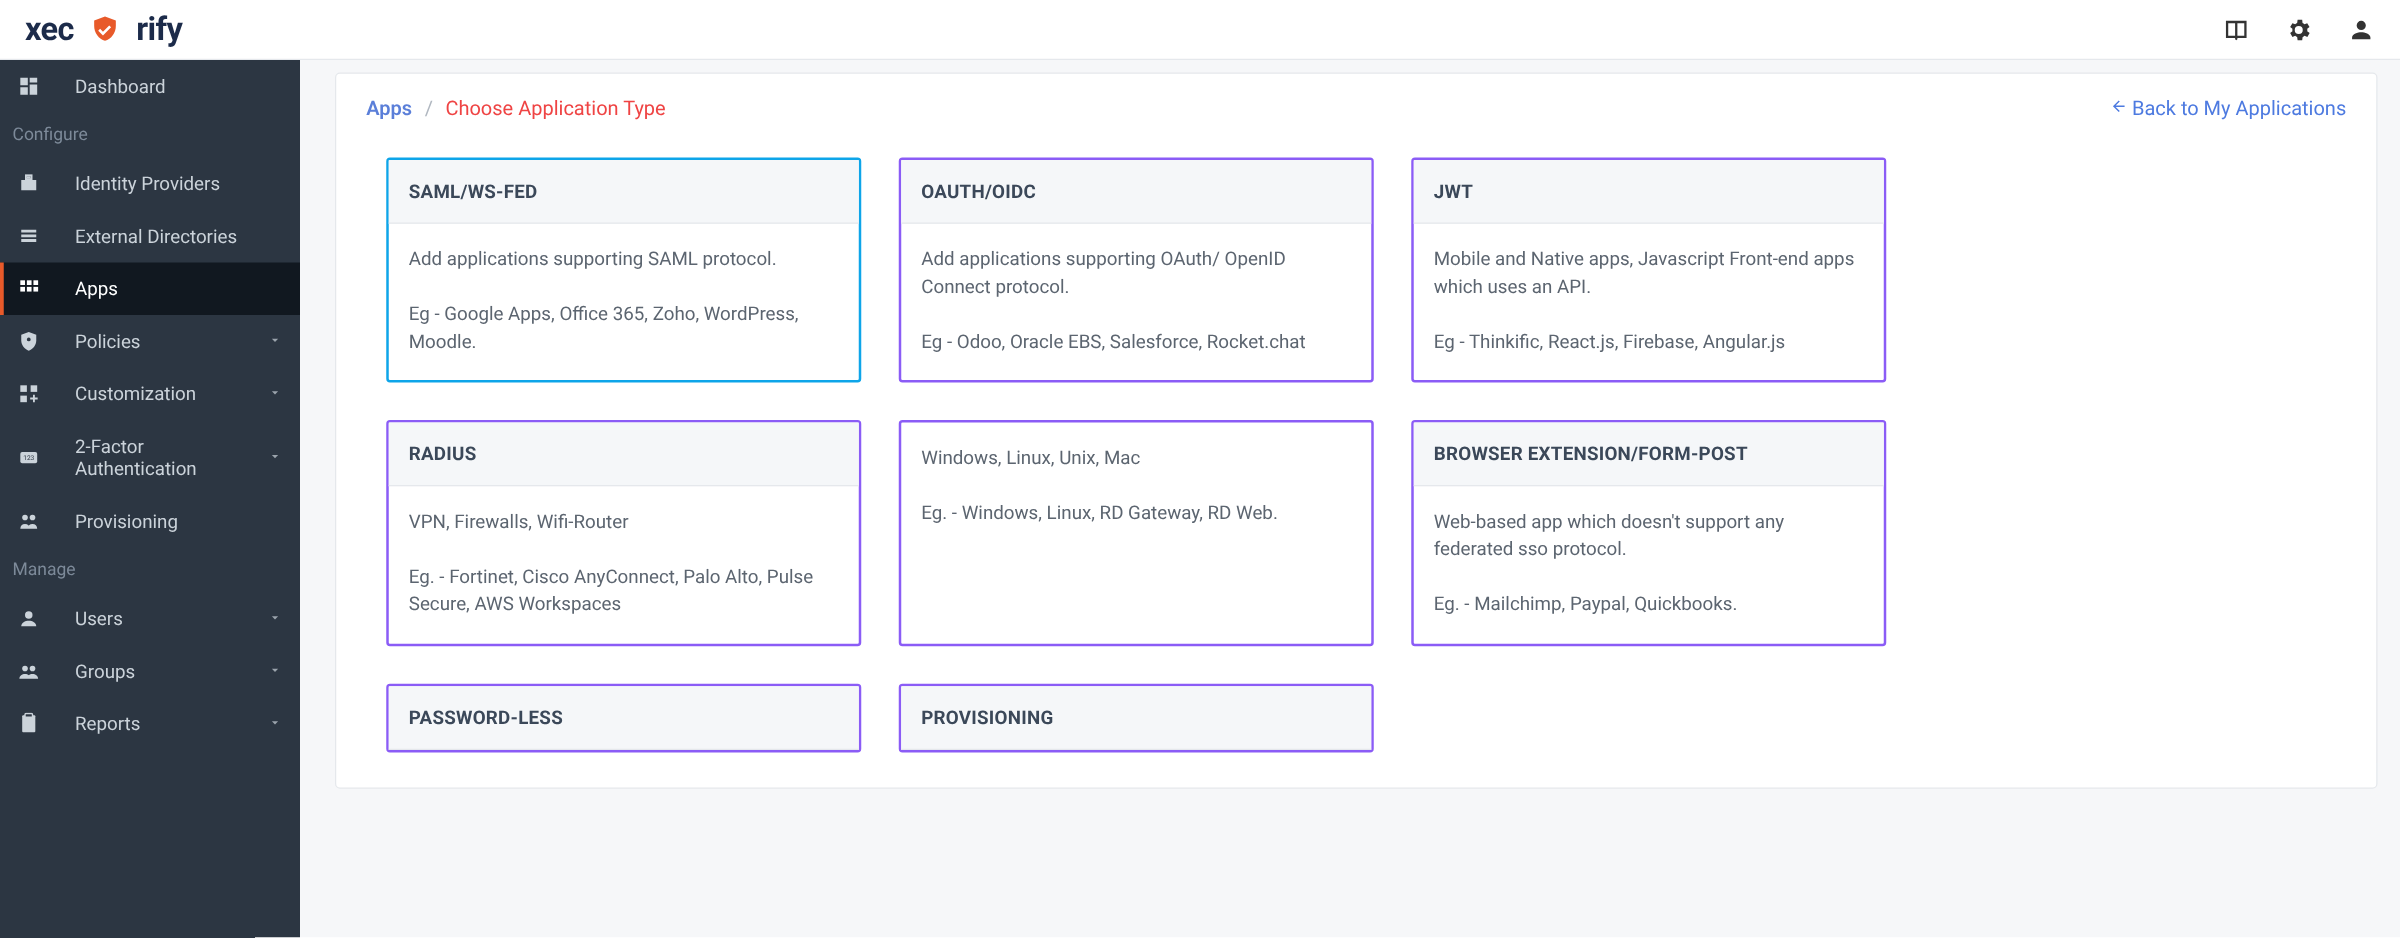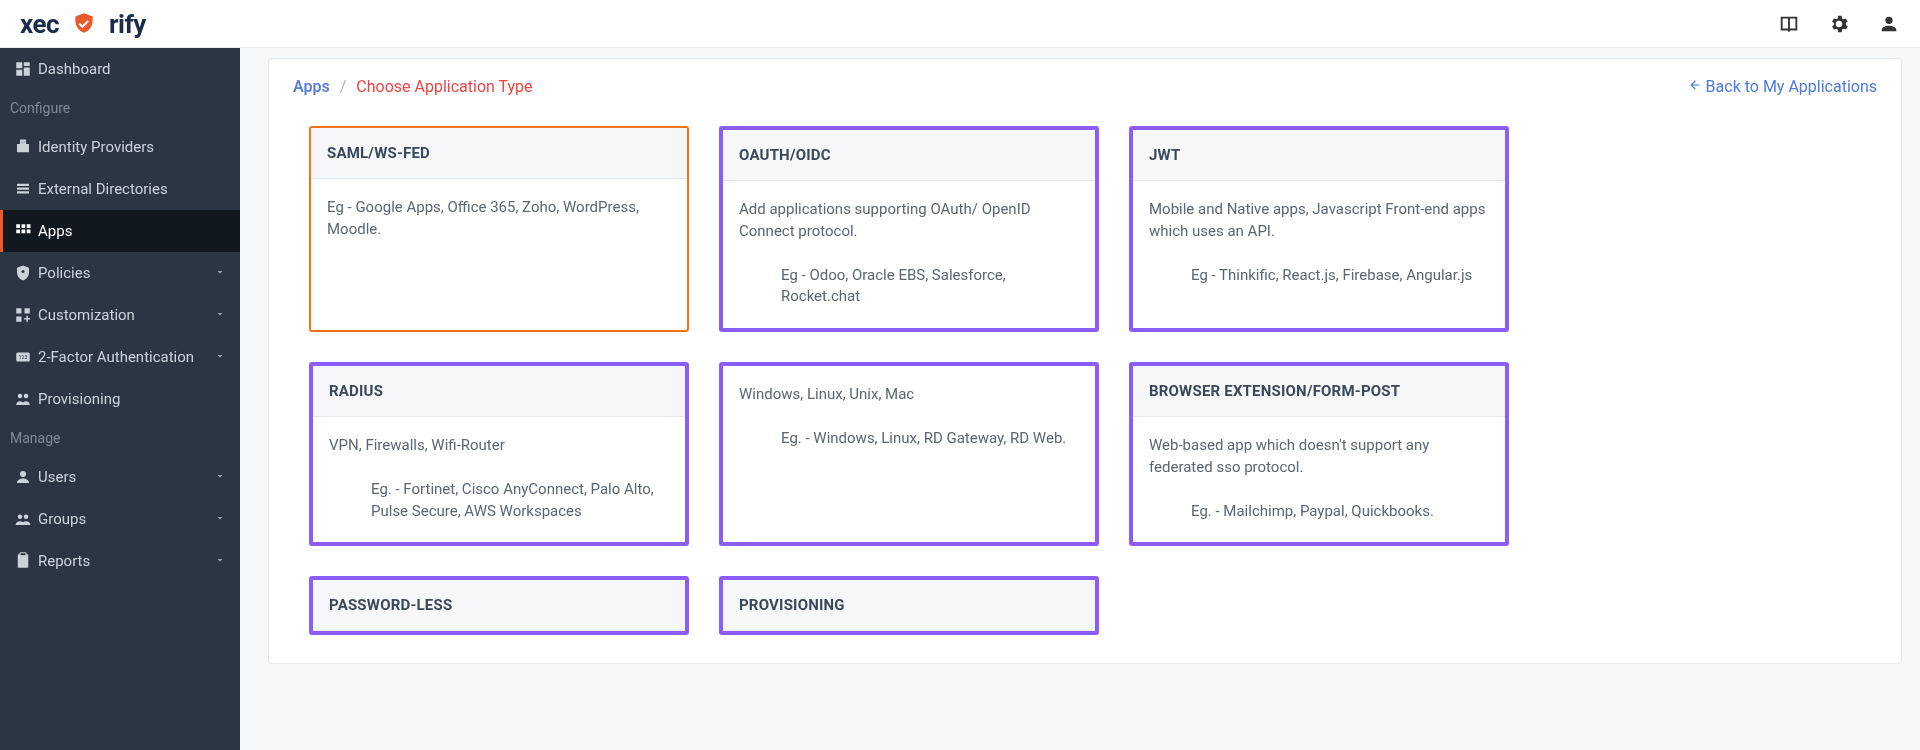--- a/index.html
+++ b/index.html
@@ -10,44 +10,44 @@
 .logo { display: flex; align-items: center; gap: 12px; font-size: 26px; font-weight: 700; color: #1c2b4a; letter-spacing: -0.5px; }
 .logo-shield { display:inline-flex; align-items:center; }
 .topbar-right { display: flex; align-items: center; gap: 28px; color: #444; }
 .topbar-right span { cursor: pointer; display:inline-flex; }
 
 
 .wrap { display: flex; height: calc(100vh - 48px); }
 
 
 .sidebar { width: 240px; background: #2c3642; color: #cbd3da; overflow-y: auto; flex-shrink: 0; }
-.side-item { display:flex; align-items:center; gap: 6px; padding: 12px 14px; font-size: 15px; cursor:pointer; position:relative; }
+.side-item { display:flex; align-items:center; gap: 28px; padding: 12px 14px; font-size: 15px; cursor:pointer; position:relative; }
 .side-item.active { background: #111820; color: #fff; }
 .side-item.active::before { content:""; position:absolute; left:0; top:0; bottom:0; width:3px; background:#e85a2a; }
 .side-section { padding: 10px 10px 10px 10px; font-size: 14px; color: #7d8a99; }
 .side-icon { width: 18px; height: 18px; display:inline-flex; align-items:center; justify-content:center; flex-shrink:0; }
 .chev { margin-left: auto; opacity: .7; }
 
 
 .main { flex: 1; background: #f6f7f9; padding: 10px 18px 0 28px; overflow-y:auto; }
 .panel { background: #fff; border: 1px solid #e5e8ec; border-radius: 4px; padding: 18px 24px 28px 24px; }
 .crumbs { display:flex; align-items:center; justify-content:space-between; margin-bottom: 30px; }
 .crumbs-left { display:flex; align-items:center; gap: 10px; font-size: 16px; }
 .crumbs-left .link { color:#5b7fd9; font-weight:600; }
 .crumbs-left .sep { color:#b0b7c0; }
 .crumbs-left .current { color:#ef4444; }
 .back-link { color:#4d7ae0; font-size:16px; display:flex; align-items:center; gap:4px; cursor:pointer; }
 
 
 .grid { display:grid; grid-template-columns: repeat(3, 1fr); gap: 30px 30px; max-width: 1200px; margin-left: 16px; }
-.card { border:4px solid #8b5cf6; border-radius:3px; background:#fff; cursor:pointer; }
-.card.highlight { border:2px solid #f97316; }
+.card { border:2px solid #8b5cf6; border-radius:3px; background:#fff; cursor:pointer; }
+.card.highlight { border:2px solid #0ea5e9; }
 .card-head { background:#f5f7f9; padding: 16px 16px; font-weight:700; color:#3b4859; letter-spacing: .2px; font-size:15px; border-bottom:1px solid #e5e8ec; }
 .card-body { padding: 18px 16px 20px 16px; color:#5c6570; font-size:15px; line-height:1.45; }
-.card-body p + p { margin-top: 22px; margin-left: 42px; }
+.card-body p + p { margin-top: 22px; }
 </style>
 </head>
 <body>
 
 <div class="topbar">
   <div class="logo">
     <span>xec</span>
     <span class="logo-shield">
       <svg width="26" height="26" viewBox="0 0 24 24">
           <path fill="#e85a2a" d="M12 2l8 3v4c0 5-3.4 9.7-8 11-4.6-1.3-8-6-8-11V5l8-3z"></path>
@@ -222,20 +222,21 @@
                 <path d="M20 11H7.8l5.6-5.6L12 4l-8 8 8 8 1.4-1.4L7.8 13H20z"></path>
               </svg></span>
           <span>Back to My Applications</span>
         </div>
       </div>
 
       <div class="grid">
         <div class="card highlight">
           <div class="card-head">SAML/WS-FED</div>
           <div class="card-body">
+            <p>Add applications supporting SAML protocol.</p>
             <p>Eg - Google Apps, Office 365, Zoho, WordPress, Moodle.</p>
           </div>
         </div>
         <div class="card">
           <div class="card-head">OAUTH/OIDC</div>
           <div class="card-body">
             <p>Add applications supporting OAuth/ OpenID Connect protocol.</p>
             <p>Eg - Odoo, Oracle EBS, Salesforce, Rocket.chat</p>
           </div>
         </div>

